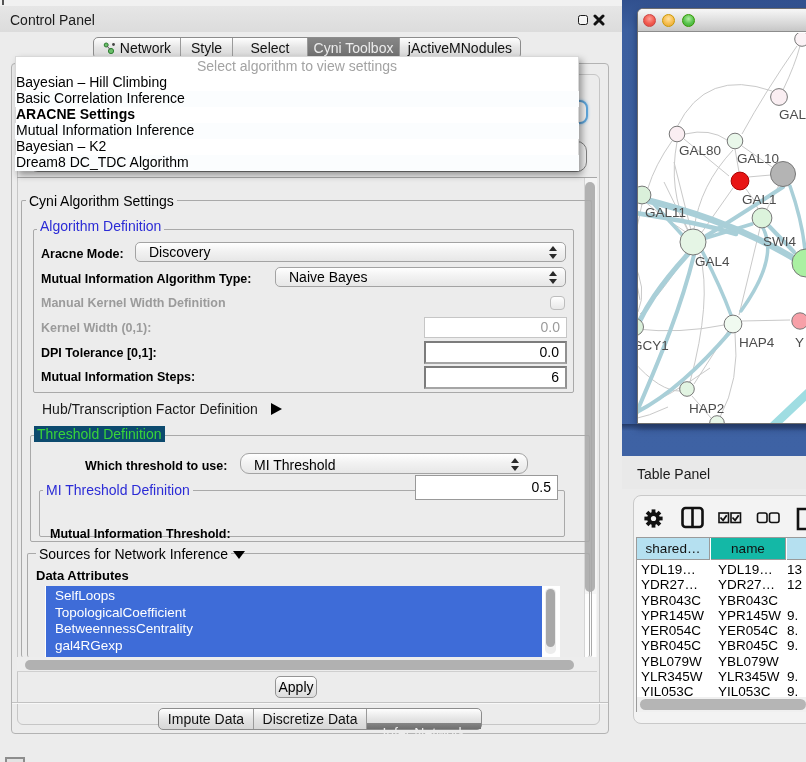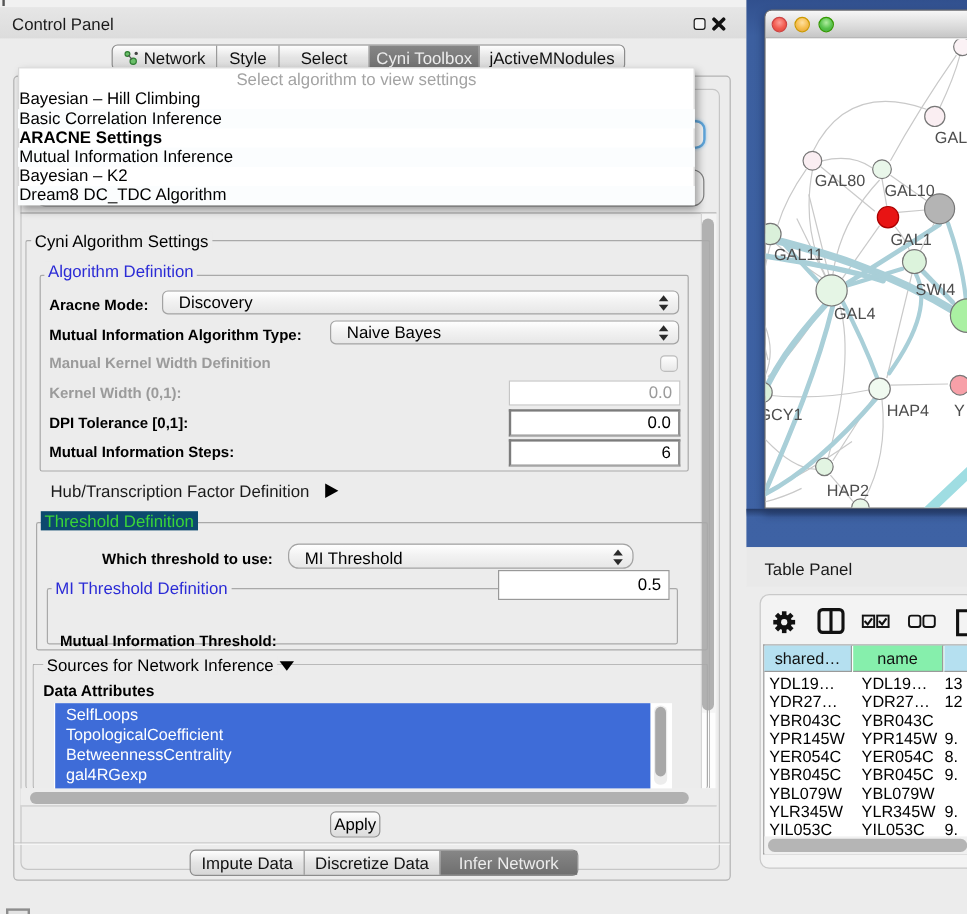--- a/index.html
+++ b/index.html
@@ -119,21 +119,21 @@
 <div class="abs" style="left:546px;top:589px;width:9px;height:58px;background:#a8a8a8;border-radius:5px;"></div>
 <div class="abs" style="left:55px;top:588px;font-size:13.5px;color:#fff;line-height:16.5px;white-space:nowrap;">SelfLoops<br>TopologicalCoefficient<br>BetweennessCentrality<br>gal4RGexp</div>
 
 <div class="abs" style="left:275px;top:676px;width:42px;height:22px;border:1px solid #949494;border-radius:5px;background:linear-gradient(#ffffff,#e9e9e9 55%,#dcdcdc);font-size:14px;text-align:center;line-height:20px;color:#000;">Apply</div>
 
 <div class="abs" style="left:12px;top:702px;width:596px;height:2px;border-top:1px solid #c2c2c2;border-bottom:1px solid #f8f8f8;"></div>
 
 <div class="seg" style="left:158px;top:708px;">
 <div style="width:95px;">Impute Data</div>
 <div style="width:113px;">Discretize Data</div>
-<div class="sel" style="width:114px;">Infer Network</div>
+<div class="sel" style="width:114px;margin-top:14px;">Infer Network</div>
 </div>
 
 <div class="abs" style="left:5px;top:757px;width:20px;height:10px;border:2px solid #8d8d8d;background:#e3e3e3;"></div>
 
 <div class="abs" style="left:15px;top:56px;width:564px;height:115px;background:#fff;border:1px solid #d8d8d8;box-shadow:3px 4px 7px rgba(0,0,0,0.38);"></div>
 <div class="abs" style="left:15px;top:91px;width:564px;height:16px;background:#fbfdfe;"></div>
 <div class="abs" style="left:15px;top:123px;width:564px;height:16px;background:#fbfdfe;"></div>
 <div class="abs" style="left:15px;top:155px;width:564px;height:16px;background:#fbfdfe;"></div>
 <div class="abs" style="left:15px;top:58px;width:564px;text-align:center;font-size:14px;color:#a3a3a3;">Select algorithm to view settings</div>
 <div class="abs" style="left:16px;top:74px;font-size:14px;color:#000;line-height:16px;white-space:nowrap;">Bayesian – Hill Climbing<br>Basic Correlation Inference<br><b>ARACNE Settings</b><br>Mutual Information Inference<br>Bayesian – K2<br>Dream8 DC_TDC Algorithm</div>
@@ -257,19 +257,19 @@
 <rect x="129.5" y="11" width="9.5" height="9.5" rx="2"></rect>
 </g>
 <path d="M80.5,15.5 l2.6,2.8 3.6,-5" stroke="#111" stroke-width="1.8" fill="none"></path>
 <path d="M92.5,15.5 l2.6,2.8 3.6,-5" stroke="#111" stroke-width="1.8" fill="none"></path>
 <path d="M158,7 h12 l6,6 v14 h-18 z" fill="none" stroke="#111" stroke-width="2.6"></path>
 <path d="M169,7.5 v5.5 h6" fill="none" stroke="#111" stroke-width="2.2"></path>
 </svg>
 
 <div class="abs" style="left:636px;top:537px;width:170px;height:175px;background:#fff;border:1px solid #9a9a9a;border-right:none;"></div>
 <div class="abs" style="left:637px;top:538px;width:73px;height:22px;background:#b5e0f0;border-right:1px solid #9a9a9a;border-bottom:1px solid #9a9a9a;font-size:13.5px;text-align:center;line-height:22px;color:#111;">shared…</div>
-<div class="abs" style="left:711px;top:538px;width:75px;height:22px;background:#86efac;border-right:1px solid #9a9a9a;border-bottom:1px solid #9a9a9a;font-size:13.5px;text-align:center;line-height:22px;color:#111;">name</div>
+<div class="abs" style="left:711px;top:538px;width:75px;height:22px;background:#14b8a6;border-right:1px solid #9a9a9a;border-bottom:1px solid #9a9a9a;font-size:13.5px;text-align:center;line-height:22px;color:#111;">name</div>
 <div class="abs" style="left:787px;top:538px;width:19px;height:22px;background:#b5e0f0;border-bottom:1px solid #9a9a9a;"></div>
 <div class="abs" style="left:641px;top:562px;font-size:13.5px;color:#000;line-height:15.3px;white-space:nowrap;">YDL19…<br>YDR27…<br>YBR043C<br>YPR145W<br>YER054C<br>YBR045C<br>YBL079W<br>YLR345W<br>YIL053C</div>
 <div class="abs" style="left:718px;top:562px;font-size:13.5px;color:#000;line-height:15.3px;white-space:nowrap;">YDL19…<br>YDR27…<br>YBR043C<br>YPR145W<br>YER054C<br>YBR045C<br>YBL079W<br>YLR345W<br>YIL053C</div>
 <div class="abs" style="left:787px;top:562px;font-size:13.5px;color:#000;line-height:15.3px;white-space:nowrap;">13<br>12<br><br>9.<br>8.<br>9.<br><br>9.<br>9.</div>
 <div class="abs" style="left:637px;top:697px;width:169px;height:15px;background:#f0f0f0;"></div>
 <div class="abs" style="left:640px;top:699px;width:166px;height:11px;background:#b5b5b5;border-radius:5.5px;"></div>
 
 </body></html>

